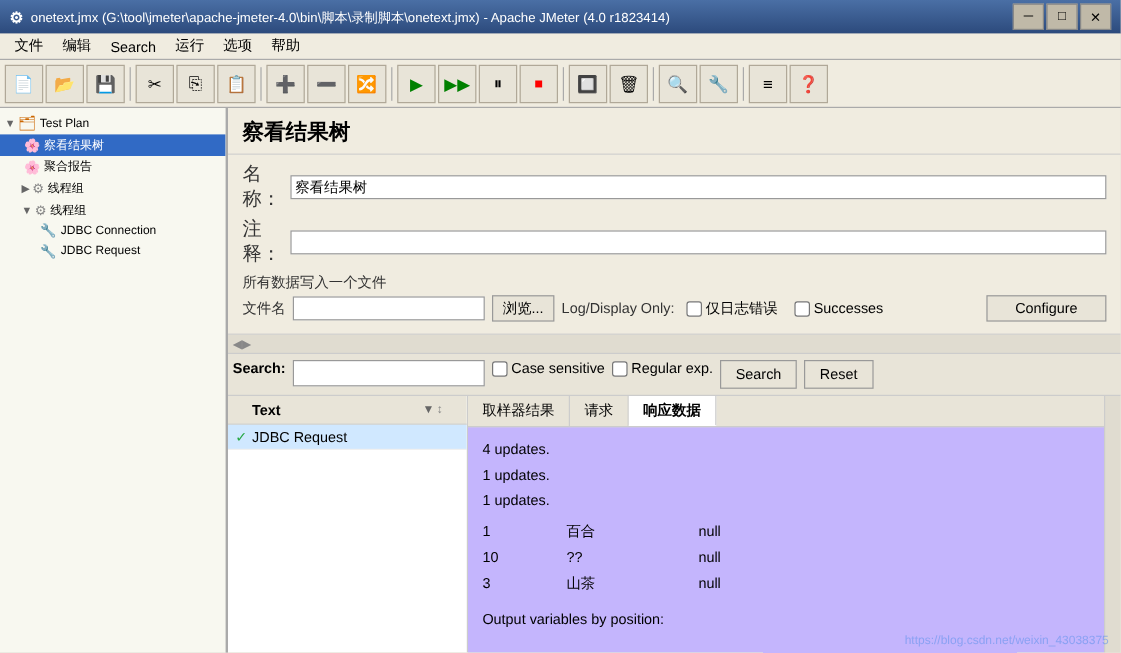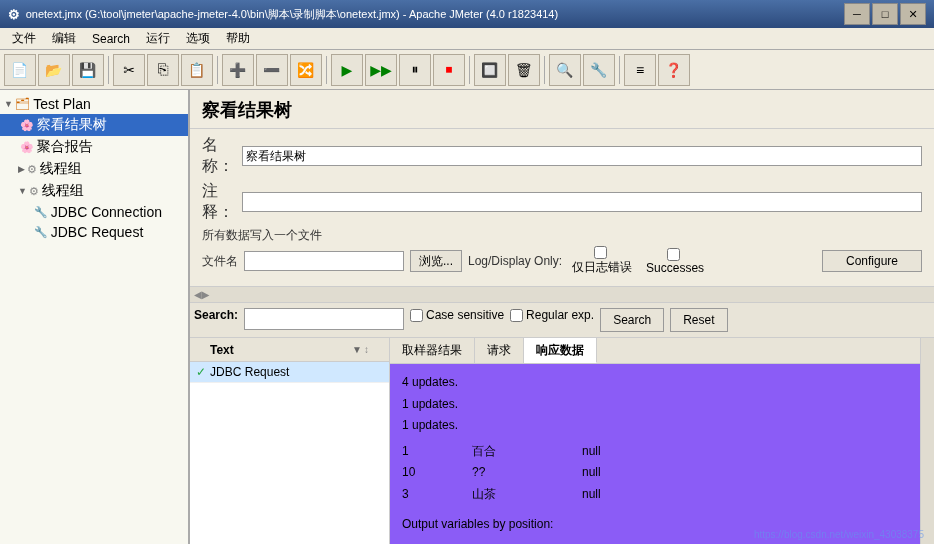--- a/index.html
+++ b/index.html
@@ -91,21 +91,21 @@
       padding: 4px 0;
       flex-shrink: 0;
     }
     .tree-item {
       display: flex; align-items: center;
       padding: 2px 4px;
       cursor: pointer;
       white-space: nowrap;
     }
     .tree-item.selected { background: #316ac5; color: white; }
-    .tree-label { font-size: 14px; }
+    .tree-label { font-size: 10px; }
     .expand-icon { font-size: 9px; margin-right: 2px; color: #666; }
 
     
     .right-panel {
       flex: 1;
       background: #f0ece0;
       overflow: hidden;
       display: flex;
       flex-direction: column;
     }
@@ -156,21 +156,21 @@
       border: 1px solid #999; background: white;
       padding: 0 3px; font-size: 12px;
     }
     .btn-browse {
       height: 22px; padding: 0 8px;
       background: #e8e4d8; border: 1px solid #999;
       cursor: pointer; font-size: 12px;
     }
     .log-label { font-size: 12px; color: #333; margin-right: 4px; }
     .checkbox-item {
-      display: flex; align-items: center; margin-right: 8px; flex-direction: column;
+      display: flex; align-items: center; margin-right: 8px;
     }
     .checkbox-item input { margin-right: 3px; }
     .btn-configure {
       height: 22px; padding: 0 23px;
       background: #e8e4d8; border: 1px solid #999;
       cursor: pointer; font-size: 12px; margin-left: auto;
     }
 
     
     .search-bar {
@@ -228,21 +228,21 @@
       padding: 3px 6px;
       cursor: pointer;
       border-bottom: 1px solid #f0f0f0;
     }
     .result-row.selected { background: #d0e8ff; }
     .result-icon { margin-right: 4px; color: #28a745; font-size: 12px; }
 
     
     .detail-panel {
       flex: 1;
-      background: #8b5cf6;
+      background: #c4b5fd;
       overflow: hidden;
       display: flex;
       flex-direction: column;
     }
     .detail-tabs {
       display: flex;
       background: #e8e4d8;
       border-bottom: 1px solid #ccc;
       height: 26px;
     }

